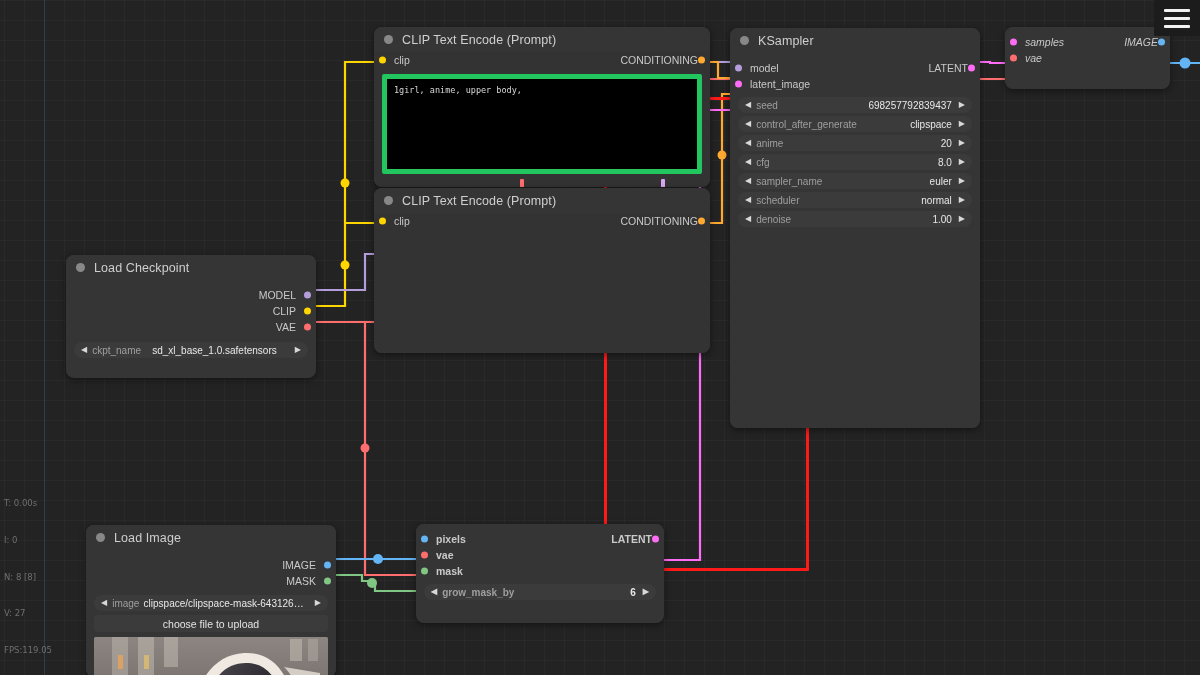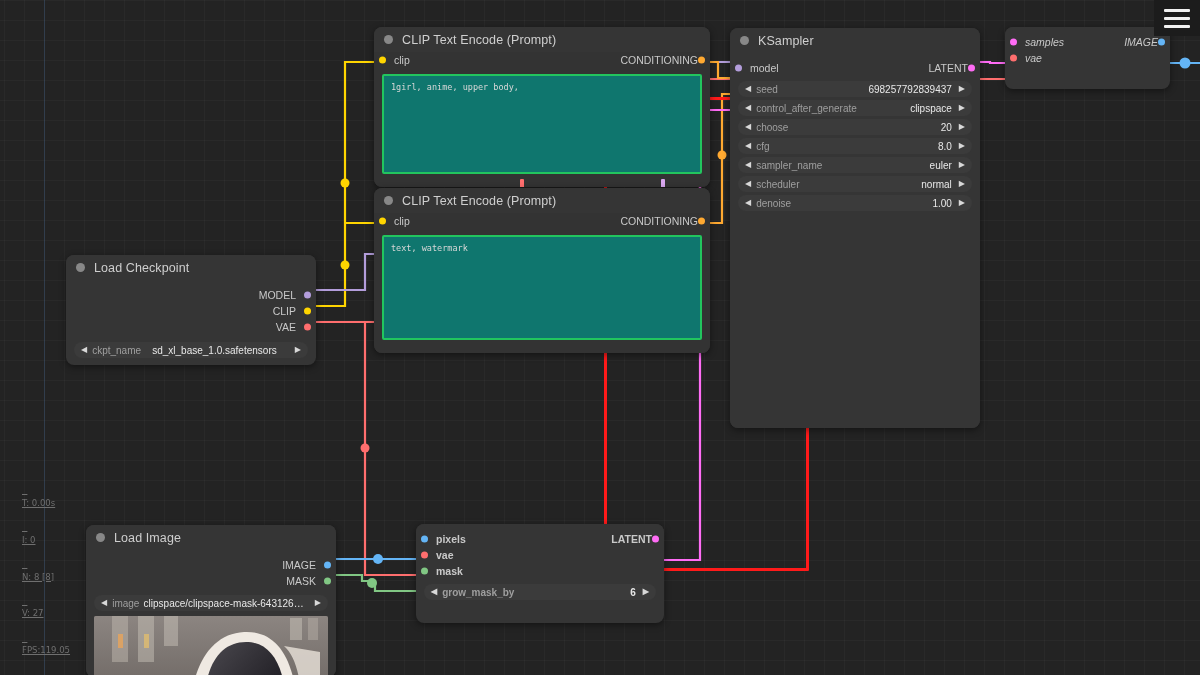--- a/index.html
+++ b/index.html
@@ -103,22 +103,22 @@
     margin: 4px 8px 0 8px;
     height: 17px;
     background: #3b3b3b;
     border-radius: 3px;
     display: flex; align-items: center; justify-content: center;
     font-size: 10.5px; color: #e3e3e3;
   }
 
   .textarea {
     margin: 6px 8px 0 8px;
-    background: #0f766e;
-    border: 2px solid #22c55e;
+    background: #000000;
+    border: 5px solid #22c55e;
     border-radius: 2px;
     color: #d8d8d8;
     font-family: "DejaVu Sans Mono", monospace;
     font-size: 8.5px;
     padding: 6px 7px;
     line-height: 1.4;
     overflow: hidden;
   }
 
   
@@ -150,27 +150,26 @@
     background: #1c1c1c;
     display: flex; flex-direction: column;
     align-items: center; justify-content: center;
     gap: 5px;
   }
   #menu-btn .bar { width: 26px; height: 3px; background: #f2f2f2; border-radius: 1px; }
 
   
   #status {
     position: absolute;
-    left: 22px; bottom: 6px;
+    left: 4px; bottom: 6px;
     font-family: "DejaVu Sans", sans-serif;
     font-size: 8.5px;
     color: #6f6f6f;
     line-height: 1.45;
     white-space: pre;
-    text-decoration: underline;
   }
 </style>
 </head>
 <body>
 
 <div id="canvas">
   <div class="axis-v" style="left:44px"></div>
 </div>
 
 <svg class="links">
@@ -230,52 +229,55 @@
     <span class="title-dot"></span>
     <span>CLIP Text Encode (Prompt)</span>
   </div>
   <div class="node-body dark" style="height:140px;">
     <div class="slot in">
       <span class="dot left c-clip"></span>
       <span class="lbl">clip</span>
       <span class="lbl" style="margin-left:auto">CONDITIONING</span>
       <span class="dot right c-cond"></span>
     </div>
-    <div class="textarea" style="height:105px;">text, watermark</div>
   </div>
 </div>
 
 <div class="node" style="left:730px; top:28px; width:250px; height:400px;">
   <div class="node-title">
     <span class="title-dot"></span>
     <span>KSampler</span>
   </div>
   <div class="node-body" style="height:375px; padding-top:7px;">
     <div class="slot in">
       <span class="dot left c-model"></span>
       <span class="lbl">model</span>
       <span class="lbl" style="margin-left:auto">LATENT</span>
       <span class="dot right c-latent"></span>
     </div>
+    <div class="slot in">
+      <span class="dot left c-latent"></span>
+      <span class="lbl">latent_image</span>
+    </div>
 
     <div class="widget" style="margin-top:5px;">
       <span class="arrow l">◀</span>
       <span class="wl">seed</span>
       <span class="wv">698257792839437</span>
       <span class="arrow r">▶</span>
     </div>
     <div class="widget" style="margin-top:3px;">
       <span class="arrow l">◀</span>
       <span class="wl">control_after_generate</span>
       <span class="wv">clipspace</span>
       <span class="arrow r">▶</span>
     </div>
     <div class="widget" style="margin-top:3px;">
       <span class="arrow l">◀</span>
-      <span class="wl">choose</span>
+      <span class="wl">anime</span>
       <span class="wv">20</span>
       <span class="arrow r">▶</span>
     </div>
     <div class="widget" style="margin-top:3px;">
       <span class="arrow l">◀</span>
       <span class="wl">cfg</span>
       <span class="wv">8.0</span>
       <span class="arrow r">▶</span>
     </div>
     <div class="widget" style="margin-top:3px;">
@@ -307,21 +309,21 @@
       <span class="lbl" style="margin-left:auto">IMAGE</span>
       <span class="dot right c-image"></span>
     </div>
     <div class="slot in">
       <span class="dot left c-vae"></span>
       <span class="lbl">vae</span>
     </div>
   </div>
 </div>
 
-<div class="node" style="left:66px; top:255px; width:250px; height:110px;">
+<div class="node" style="left:66px; top:255px; width:250px; height:123px;">
   <div class="node-title">
     <span class="title-dot"></span>
     <span>Load Checkpoint</span>
   </div>
   <div class="node-body" style="height:78px; padding-top:7px;">
     <div class="slot out">
       <span class="lbl">MODEL</span>
       <span class="dot right c-model"></span>
     </div>
     <div class="slot out">
@@ -354,20 +356,21 @@
     <div class="slot out">
       <span class="lbl">MASK</span>
       <span class="dot right c-mask"></span>
     </div>
     <div class="widget" style="margin-top:6px;">
       <span class="arrow l">◀</span>
       <span class="wl">image</span>
       <span class="wv" style="margin:0 auto;">clipspace/clipspace-mask-643126…</span>
       <span class="arrow r">▶</span>
     </div>
+    <div class="btn-widget">choose file to upload</div>
     <div class="img-preview">
       <svg viewBox="0 0 234 120" preserveAspectRatio="xMidYMid slice" width="100%" height="100%">
         <defs>
           <linearGradient id="bgw" x1="0" y1="0" x2="0" y2="1">
             <stop offset="0%" stop-color="#8c8581"></stop>
               <stop offset="100%" stop-color="#5d5753"></stop>
           </linearGradient>
           <linearGradient id="hair" x1="0" y1="0" x2="1" y2="1">
             <stop offset="0%" stop-color="#4c4a50"></stop>
               <stop offset="60%" stop-color="#26242a"></stop>

